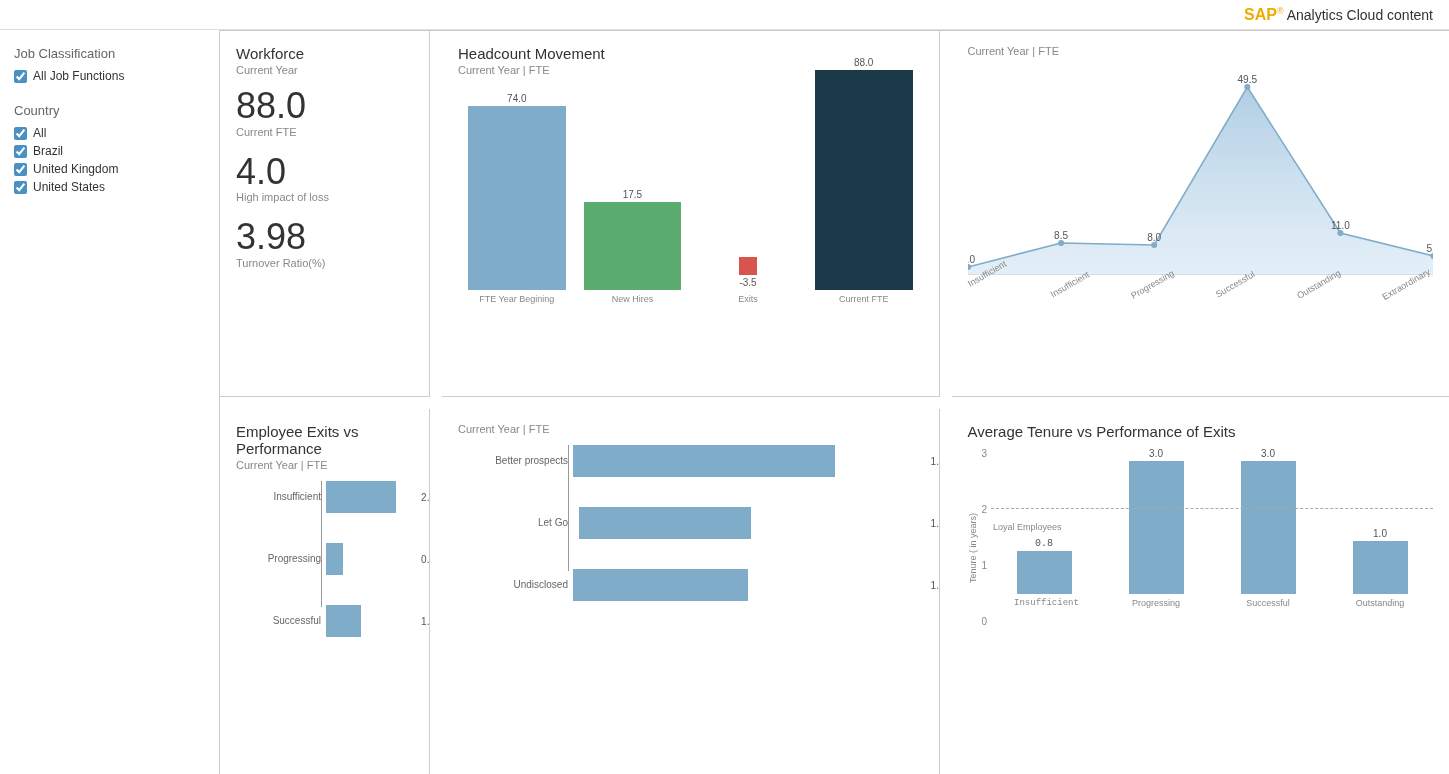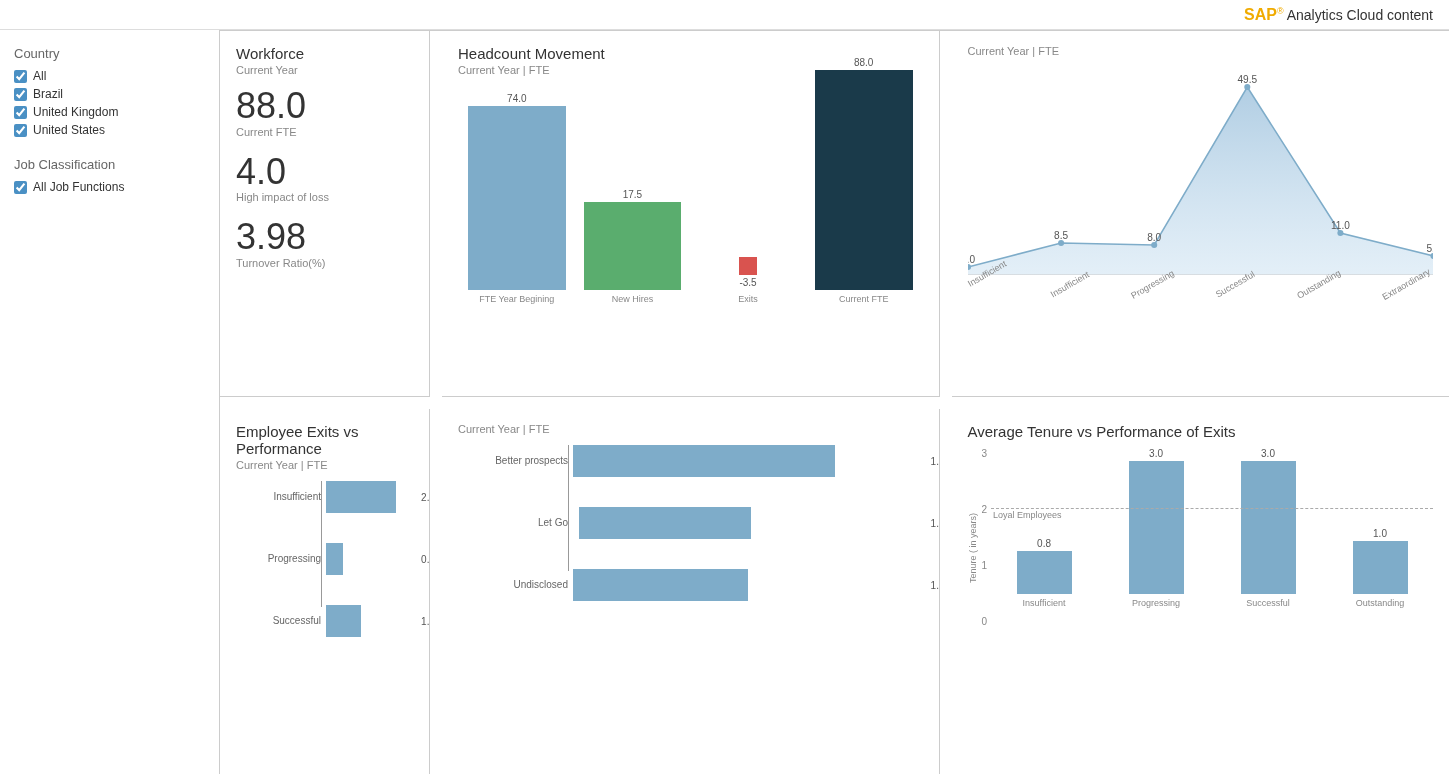--- a/index.html
+++ b/index.html
@@ -88,43 +88,43 @@
 <div style="background:#fff; text-align:right; padding:5px 16px; border-bottom:1px solid #ddd; height:30px; display:flex; align-items:center; justify-content:flex-end;">
   <span class="sap-header">
     <span class="sap">SAP</span><span class="sup">®</span><span> Analytics Cloud content</span>
   </span>
 </div>
 
 <div class="main-layout">
 
   <div class="sidebar">
     <div class="filter-group">
+      <div class="filter-title">Job Classification</div>
+      <div class="filter-item">
+        <input type="checkbox" checked="" style="">
+        <span>All Job Functions</span>
+      </div>
+    </div>
+    <div class="filter-group">
       <div class="filter-title">Country</div>
       <div class="filter-item">
         <input type="checkbox" checked="" style="">
         <span>All</span>
       </div>
       <div class="filter-item">
         <input type="checkbox" checked="" style="">
         <span>Brazil</span>
       </div>
       <div class="filter-item">
         <input type="checkbox" checked="" style="">
         <span>United Kingdom</span>
       </div>
       <div class="filter-item">
         <input type="checkbox" checked="" style="">
         <span>United States</span>
-      </div>
-    </div>
-    <div class="filter-group">
-      <div class="filter-title">Job Classification</div>
-      <div class="filter-item">
-        <input type="checkbox" checked="" style="">
-        <span>All Job Functions</span>
       </div>
     </div>
   </div>
 
   <div class="content">
 
     <div class="panel workforce-panel">
       <div class="panel-title">Workforce</div>
       <div class="panel-subtitle">Current Year</div>
       <div style="margin-top:10px;">
@@ -281,25 +281,25 @@
         <div style="display:flex;flex-direction:column;justify-content:space-between;font-size:10px;color:#888;text-align:right;padding-right:4px;height:100%;padding-bottom:20px;">
           <span>3</span>
           <span>2</span>
           <span>1</span>
           <span>0</span>
         </div>
 
         <div style="flex:1;position:relative;">
 
           <div style="position:absolute;left:0;right:0;top:60px;border-top:1px dashed #aaa;"></div>
-          <div style="position:absolute;left:2px;top:62px;font-size:9px;color:#888;">Loyal Employees</div>
+          <div style="position:absolute;left:2px;top:74px;font-size:9px;color:#888;">Loyal Employees</div>
 
           <div style="display:flex;align-items:flex-end;height:180px;gap:6px;padding-bottom:20px;">
 
-            <div style="flex:1;display:flex;flex-direction:column;align-items:center;height:100%;justify-content:flex-end;">
+            <div style="flex:1;display:flex;flex-direction:column;align-items:center;height:100%;justify-content:flex-end;font-family:Liberation Mono, monospace;">
               <span style="font-size:10px;color:#555;margin-bottom:2px;">0.8</span>
               <div style="width:55px;height:43px;background:#7eacc9;"></div>
               <div style="font-size:9px;color:#888;text-align:center;margin-top:4px;width:60px;">Insufficient</div>
             </div>
 
             <div style="flex:1;display:flex;flex-direction:column;align-items:center;height:100%;justify-content:flex-end;">
               <span style="font-size:10px;color:#555;margin-bottom:2px;">3.0</span>
               <div style="width:55px;height:160px;background:#7eacc9;"></div>
               <div style="font-size:9px;color:#888;text-align:center;margin-top:4px;width:60px;">Progressing</div>
             </div>

